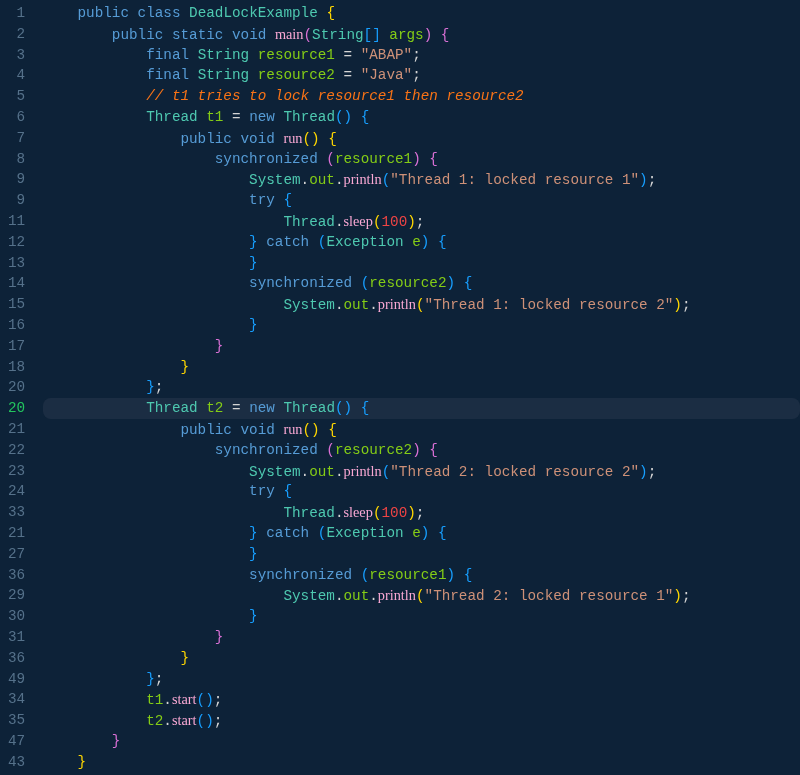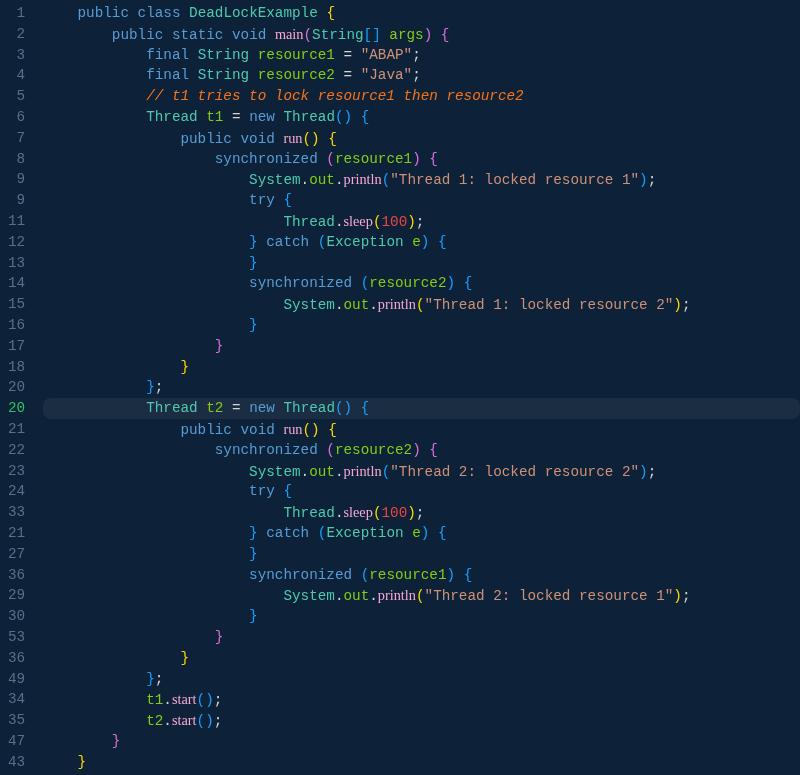--- a/index.html
+++ b/index.html
@@ -85,21 +85,21 @@
       <div class="ln">21</div>
       <div class="ln">22</div>
       <div class="ln">23</div>
       <div class="ln">24</div>
       <div class="ln">33</div>
       <div class="ln">21</div>
       <div class="ln">27</div>
       <div class="ln">36</div>
       <div class="ln">29</div>
       <div class="ln">30</div>
-      <div class="ln">53</div>
+      <div class="ln">31</div>
       <div class="ln">36</div>
       <div class="ln">49</div>
       <div class="ln">34</div>
       <div class="ln">35</div>
       <div class="ln">47</div>
       <div class="ln">43</div>
     </div>
   <div class="code" id="code"><div class="line"><span class="guide">    </span><span class="kw">public</span><span class="pn"> </span><span class="kw">class</span><span class="pn"> </span><span class="cls">DeadLockExample</span><span class="pn"> </span><span class="brc">{</span></div><div class="line"><span class="guide">        </span><span class="kw">public</span><span class="pn"> </span><span class="kw">static</span><span class="pn"> </span><span class="kw">void</span><span class="pn"> </span><span class="mth">main</span><span class="brc2">(</span><span class="cls">String</span><span class="brc3">[</span><span class="brc3">]</span><span class="pn"> </span><span class="var">args</span><span class="brc2">)</span><span class="pn"> </span><span class="brc2">{</span></div><div class="line"><span class="guide">            </span><span class="kw">final</span><span class="pn"> </span><span class="cls">String</span><span class="pn"> </span><span class="var">resource1</span><span class="pn"> = </span><span class="str">"ABAP"</span><span class="pn">;</span></div><div class="line"><span class="guide">            </span><span class="kw">final</span><span class="pn"> </span><span class="cls">String</span><span class="pn"> </span><span class="var">resource2</span><span class="pn"> = </span><span class="str">"Java"</span><span class="pn">;</span></div><div class="line"><span class="guide">            </span><span class="cmt">// t1 tries to lock resource1 then resource2</span></div><div class="line"><span class="guide">            </span><span class="cls">Thread</span><span class="pn"> </span><span class="var">t1</span><span class="pn"> = </span><span class="kw">new</span><span class="pn"> </span><span class="cls">Thread</span><span class="brc3">(</span><span class="brc3">)</span><span class="pn"> </span><span class="brc3">{</span></div><div class="line"><span class="guide">                </span><span class="kw">public</span><span class="pn"> </span><span class="kw">void</span><span class="pn"> </span><span class="mth">run</span><span class="brc">(</span><span class="brc">)</span><span class="pn"> </span><span class="brc">{</span></div><div class="line"><span class="guide">                    </span><span class="kw">synchronized</span><span class="pn"> </span><span class="brc2">(</span><span class="var">resource1</span><span class="brc2">)</span><span class="pn"> </span><span class="brc2">{</span></div><div class="line"><span class="guide">                        </span><span class="cls">System</span><span class="pn">.</span><span class="var">out</span><span class="pn">.</span><span class="mth">println</span><span class="brc3">(</span><span class="str">"Thread 1: locked resource 1"</span><span class="brc3">)</span><span class="pn">;</span></div><div class="line"><span class="guide">                        </span><span class="kw">try</span><span class="pn"> </span><span class="brc3">{</span></div><div class="line"><span class="guide">                            </span><span class="cls">Thread</span><span class="pn">.</span><span class="mth">sleep</span><span class="brc">(</span><span class="num">100</span><span class="brc">)</span><span class="pn">;</span></div><div class="line"><span class="guide">                        </span><span class="brc3">}</span><span class="pn"> </span><span class="kw">catch</span><span class="pn"> </span><span class="brc3">(</span><span class="cls">Exception</span><span class="pn"> </span><span class="var">e</span><span class="brc3">)</span><span class="pn"> </span><span class="brc3">{</span></div><div class="line"><span class="guide">                        </span><span class="brc3">}</span></div><div class="line"><span class="guide">                        </span><span class="kw">synchronized</span><span class="pn"> </span><span class="brc3">(</span><span class="var">resource2</span><span class="brc3">)</span><span class="pn"> </span><span class="brc3">{</span></div><div class="line"><span class="guide">                            </span><span class="cls">System</span><span class="pn">.</span><span class="var">out</span><span class="pn">.</span><span class="mth">println</span><span class="brc">(</span><span class="str">"Thread 1: locked resource 2"</span><span class="brc">)</span><span class="pn">;</span></div><div class="line"><span class="guide">                        </span><span class="brc3">}</span></div><div class="line"><span class="guide">                    </span><span class="brc2">}</span></div><div class="line"><span class="guide">                </span><span class="brc">}</span></div><div class="line"><span class="guide">            </span><span class="brc3">}</span><span class="pn">;</span></div><div class="line active"><span class="guide">            </span><span class="cls">Thread</span><span class="pn"> </span><span class="var">t2</span><span class="pn"> = </span><span class="kw">new</span><span class="pn"> </span><span class="cls">Thread</span><span class="brc3">(</span><span class="brc3">)</span><span class="pn"> </span><span class="brc3">{</span></div><div class="line"><span class="guide">                </span><span class="kw">public</span><span class="pn"> </span><span class="kw">void</span><span class="pn"> </span><span class="mth">run</span><span class="brc">(</span><span class="brc">)</span><span class="pn"> </span><span class="brc">{</span></div><div class="line"><span class="guide">                    </span><span class="kw">synchronized</span><span class="pn"> </span><span class="brc2">(</span><span class="var">resource2</span><span class="brc2">)</span><span class="pn"> </span><span class="brc2">{</span></div><div class="line"><span class="guide">                        </span><span class="cls">System</span><span class="pn">.</span><span class="var">out</span><span class="pn">.</span><span class="mth">println</span><span class="brc3">(</span><span class="str">"Thread 2: locked resource 2"</span><span class="brc3">)</span><span class="pn">;</span></div><div class="line"><span class="guide">                        </span><span class="kw">try</span><span class="pn"> </span><span class="brc3">{</span></div><div class="line"><span class="guide">                            </span><span class="cls">Thread</span><span class="pn">.</span><span class="mth">sleep</span><span class="brc">(</span><span class="num">100</span><span class="brc">)</span><span class="pn">;</span></div><div class="line"><span class="guide">                        </span><span class="brc3">}</span><span class="pn"> </span><span class="kw">catch</span><span class="pn"> </span><span class="brc3">(</span><span class="cls">Exception</span><span class="pn"> </span><span class="var">e</span><span class="brc3">)</span><span class="pn"> </span><span class="brc3">{</span></div><div class="line"><span class="guide">                        </span><span class="brc3">}</span></div><div class="line"><span class="guide">                        </span><span class="kw">synchronized</span><span class="pn"> </span><span class="brc3">(</span><span class="var">resource1</span><span class="brc3">)</span><span class="pn"> </span><span class="brc3">{</span></div><div class="line"><span class="guide">                            </span><span class="cls">System</span><span class="pn">.</span><span class="var">out</span><span class="pn">.</span><span class="mth">println</span><span class="brc">(</span><span class="str">"Thread 2: locked resource 1"</span><span class="brc">)</span><span class="pn">;</span></div><div class="line"><span class="guide">                        </span><span class="brc3">}</span></div><div class="line"><span class="guide">                    </span><span class="brc2">}</span></div><div class="line"><span class="guide">                </span><span class="brc">}</span></div><div class="line"><span class="guide">            </span><span class="brc3">}</span><span class="pn">;</span></div><div class="line"><span class="guide">            </span><span class="var">t1</span><span class="pn">.</span><span class="mth">start</span><span class="brc3">(</span><span class="brc3">)</span><span class="pn">;</span></div><div class="line"><span class="guide">            </span><span class="var">t2</span><span class="pn">.</span><span class="mth">start</span><span class="brc3">(</span><span class="brc3">)</span><span class="pn">;</span></div><div class="line"><span class="guide">        </span><span class="brc2">}</span></div><div class="line"><span class="guide">    </span><span class="brc">}</span></div></div>
 </div>
 

